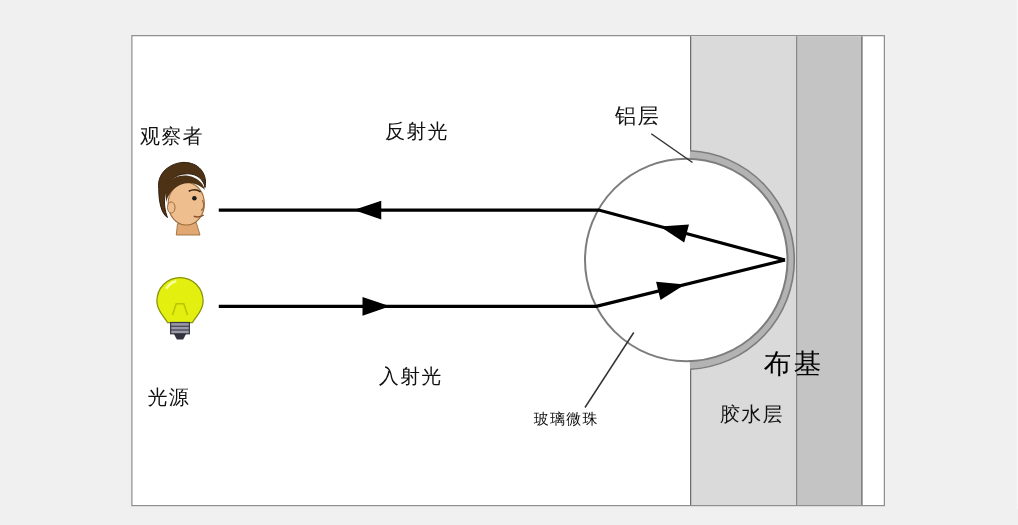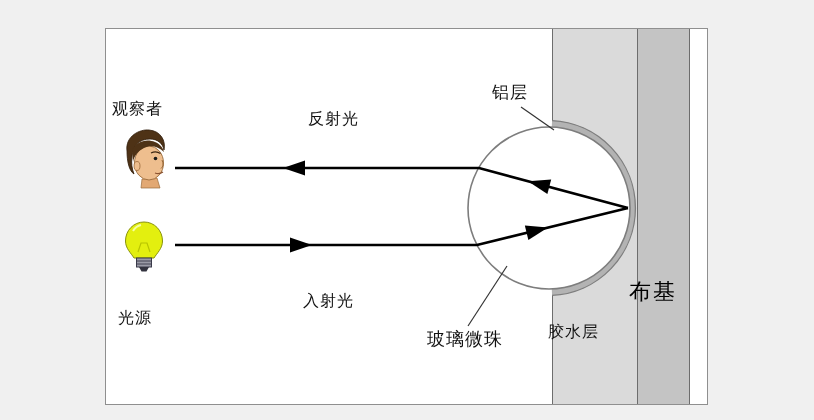--- a/index.html
+++ b/index.html
@@ -33,21 +33,21 @@
   svg.overlay { position:absolute; left:0; top:0; width:814px; height:420px; }
   .label {
     position:absolute;
     color:#111;
     font-size:16px;
     line-height:1.1;
     white-space:nowrap;
     letter-spacing:1px;
   }
   .label-aluminum { font-size:17px; }
-  .label-bead { font-size:18px; }
+  .label-bead { font-size:12px; }
   .label-fabric { font-size:22px; letter-spacing:2px; color:#000; }
 </style>
 </head>
 <body>
 
 <div class="stage">
 
   <div class="panel">
     <div class="band-glue"></div>
     <div class="band-fabric"></div>
@@ -94,27 +94,27 @@
       <path d="M 133 231 Q 136 226 141 225" stroke="#f7ffa0" stroke-width="2" fill="none"></path>
       <rect x="136.5" y="258" width="15" height="9" fill="#9a9aa6" stroke="#3a3a4a" stroke-width="1"></rect>
       <line x1="136.5" y1="261" x2="151.5" y2="261" stroke="#3a3a4a" stroke-width="0.9"></line>
       <line x1="136.5" y1="264" x2="151.5" y2="264" stroke="#3a3a4a" stroke-width="0.9"></line>
       <path d="M 139 267 L 149 267 L 146.5 271.5 L 141.5 271.5 Z" fill="#33333f"></path>
     </g>
   </svg>
 
   <div class="label" style="left:112px; top:100px;">观察者</div>
 
-  <div class="label" style="left:308px; top:110px;">反射光</div>
+  <div class="label" style="left:308px; top:96px;">反射光</div>
 
   <div class="label label-aluminum" style="left:492px; top:84px;font-family:Liberation Serif, serif;">铝层</div>
 
   <div class="label" style="left:303px; top:292px;">入射光</div>
 
   <div class="label" style="left:118px; top:309px;">光源</div>
 
   <div class="label label-bead" style="left:427px; top:329px;">玻璃微珠</div>
 
-  <div class="label" style="left:548px; top:323px;">胶水层</div>
+  <div class="label" style="left:576px; top:323px;">胶水层</div>
 
-  <div class="label label-fabric" style="left:629px; top:280px;">布基</div>
+  <div class="label label-fabric" style="left:611px; top:280px;">布基</div>
 
 </div>
 
 </body></html>

